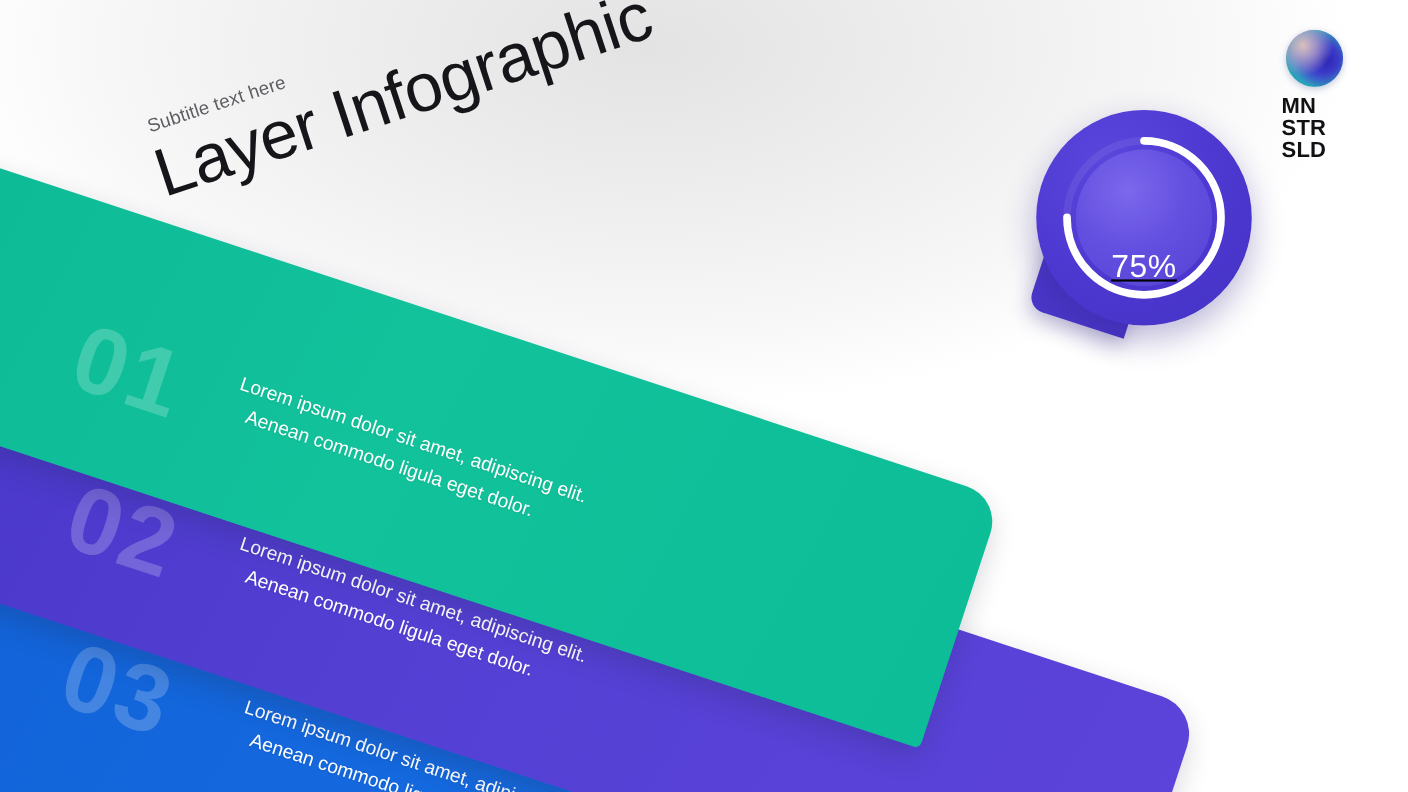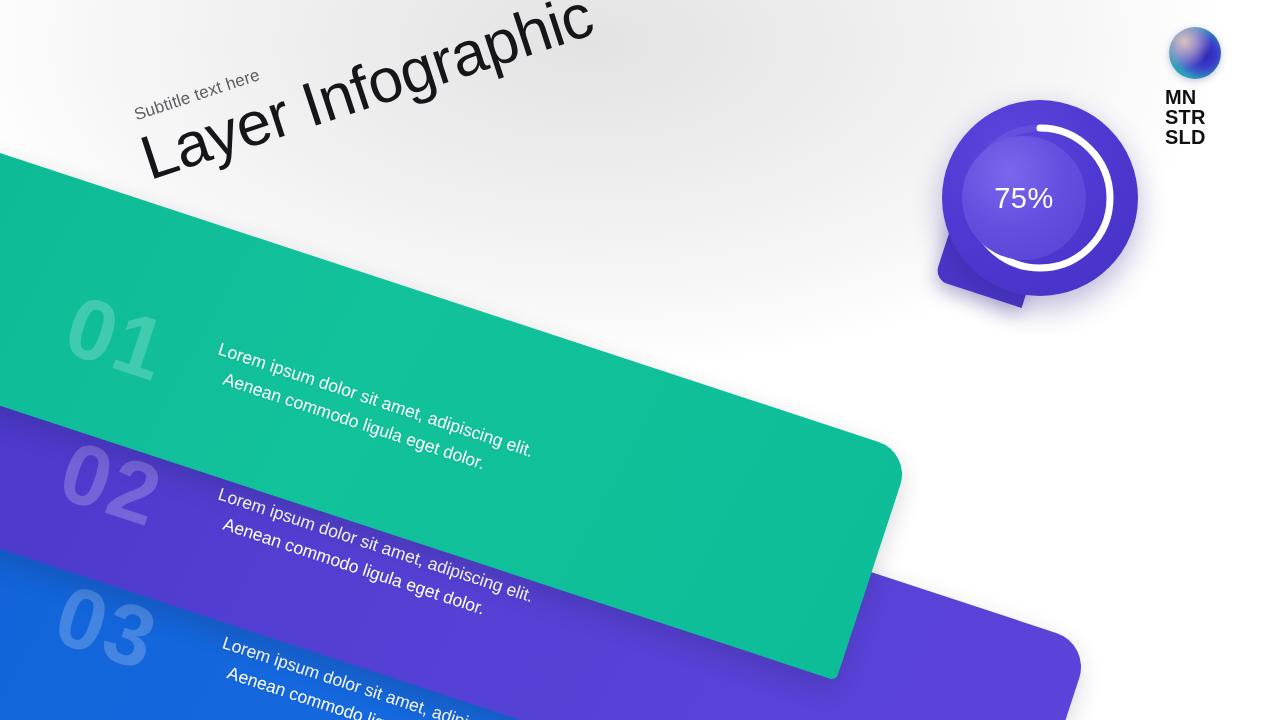--- a/index.html
+++ b/index.html
@@ -100,24 +100,24 @@
     box-shadow:0 8px 18px rgba(40,25,120,.28);
   }
   #badge .outer{
     position:absolute;inset:0;border-radius:50%;
     background:radial-gradient(circle at 34% 26%, #5c47dd 0%, #4e39d2 46%, #4331c2 100%);
     box-shadow:0 12px 30px rgba(45,30,130,.32);
     z-index:1;
   }
   #badge .ringsvg{position:absolute;inset:0;z-index:2;}
   #badge .inner{
-    position:absolute;left:20px;top:36px;width:124px;height:124px;border-radius:50%;
+    position:absolute;left:36px;top:36px;width:124px;height:124px;border-radius:50%;
     background:radial-gradient(circle at 38% 30%, #7b68ec 0%, #6450e0 45%, #5440d2 100%);
     z-index:3;
-    display:flex;align-items:center;justify-content:center;
+    display:flex;align-items:flex-end;justify-content:center;text-decoration:underline;
   }
   #pct{color:#ffffff;font-size:29px;font-weight:400;letter-spacing:.5px;}
 
   
   #logo{position:absolute;left:1165px;top:27px;width:86px;z-index:8;text-align:left;}
   #logo .orb{
     width:52px;height:52px;border-radius:50%;margin:0 0 8px 4px;
     background:
       radial-gradient(circle at 30% 28%, rgba(226,196,188,.95) 0%, rgba(176,160,200,.75) 26%, rgba(70,70,190,0) 52%),
       radial-gradient(circle at 68% 52%, #2a22b4 0%, #3b3bc8 28%, rgba(40,120,190,0) 62%),

